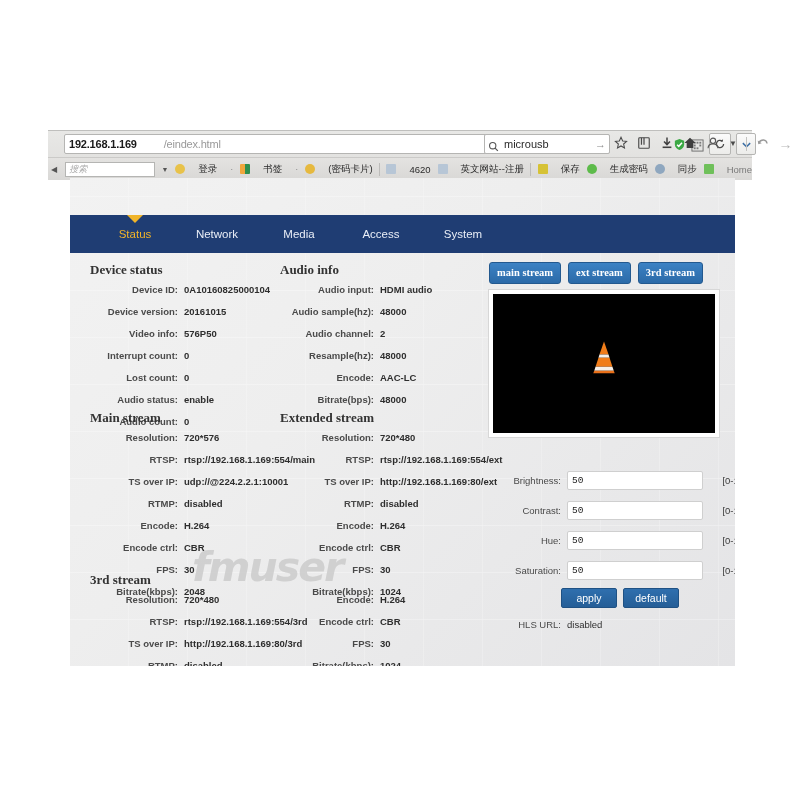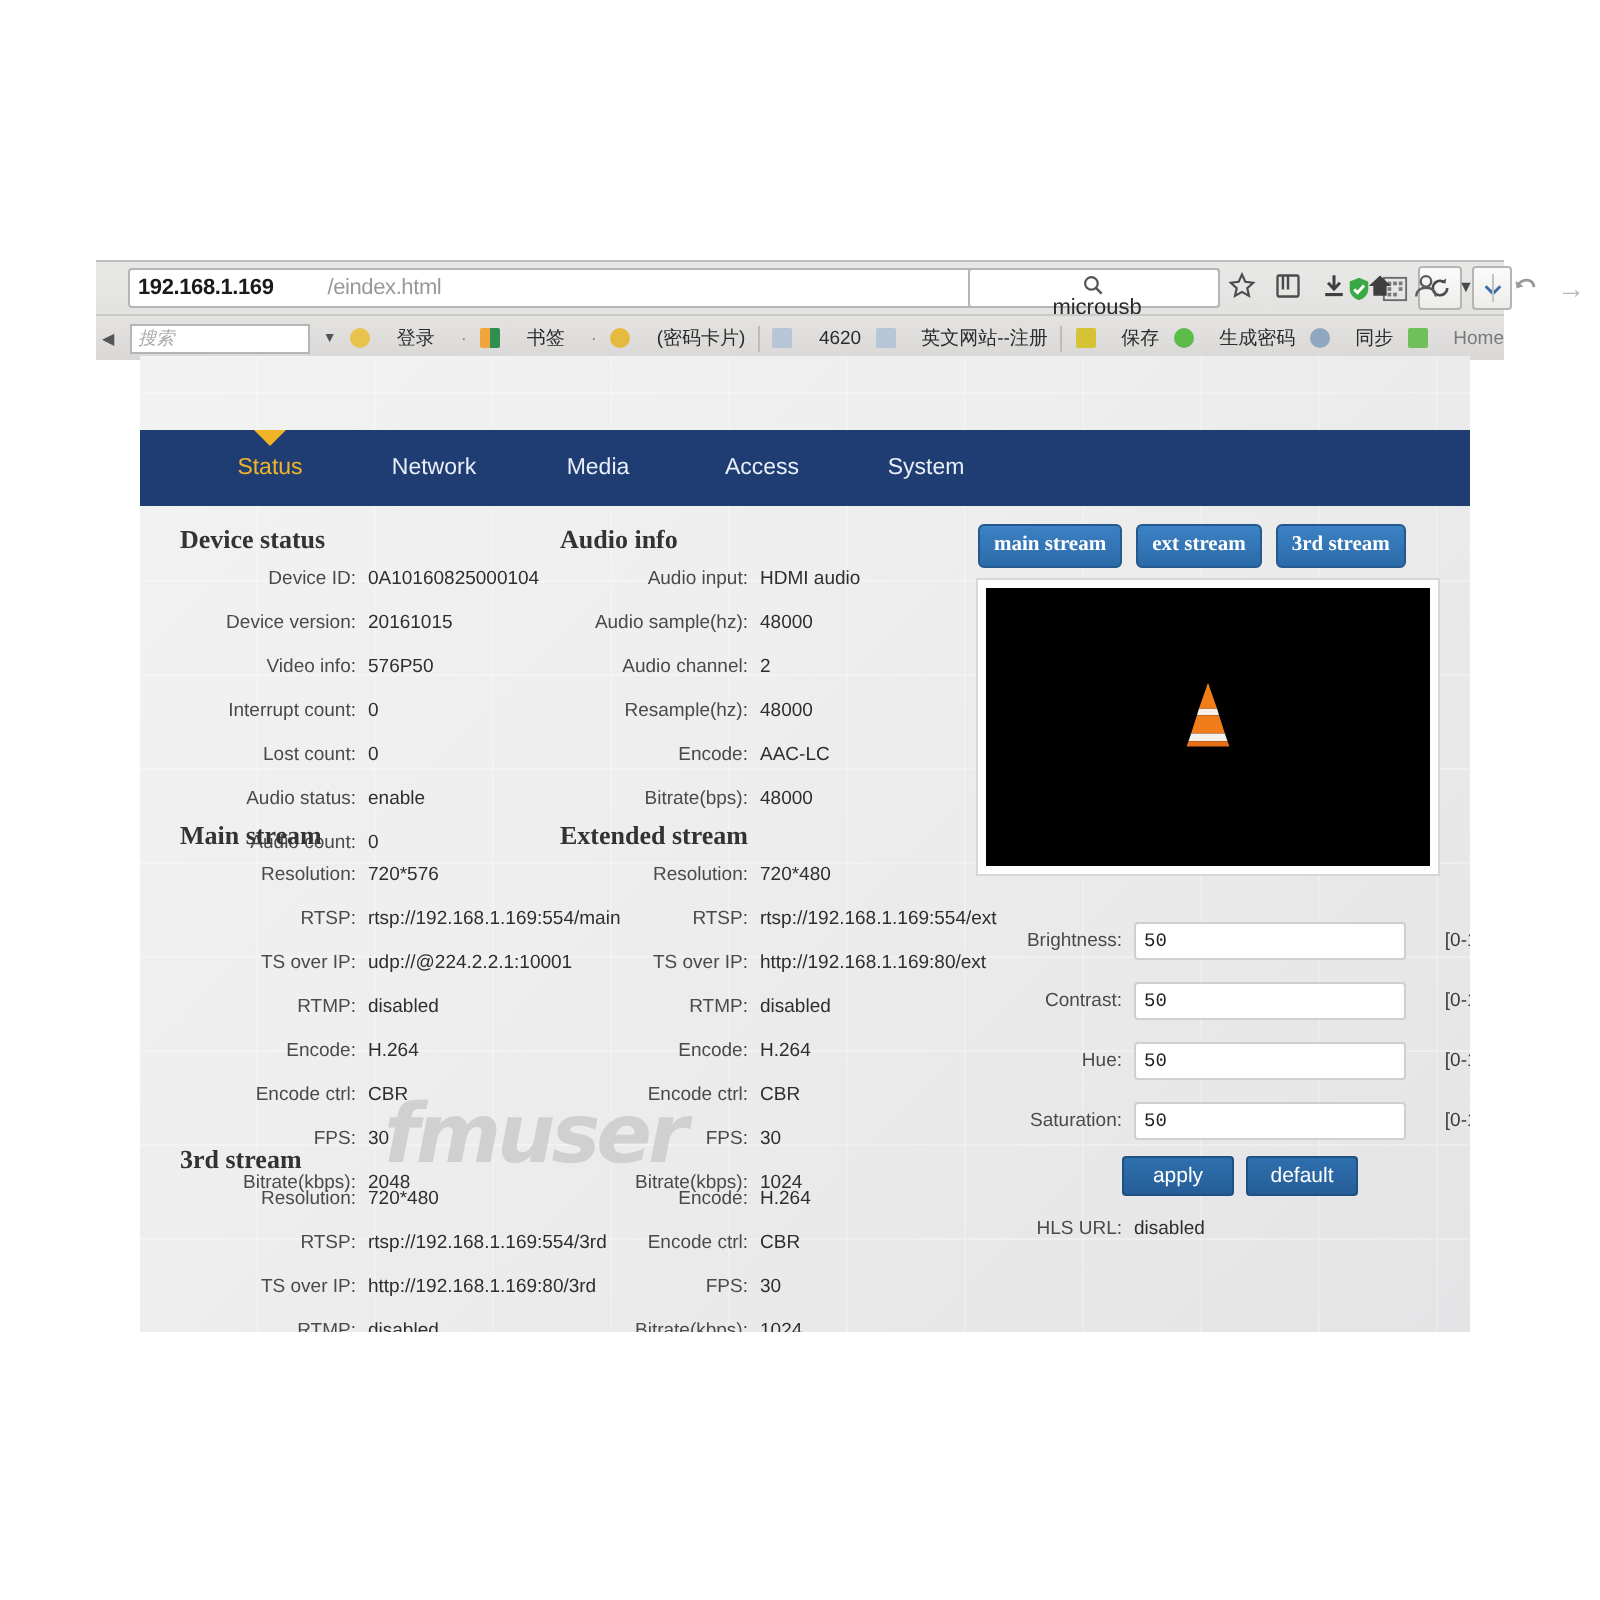--- a/index.html
+++ b/index.html
@@ -24,21 +24,21 @@
   .ic{width:13px;height:13px;display:inline-block;}
   .shield{position:relative;}
   .shield svg{display:block;}
   .reloadbox{width:20px;height:20px;border:1px solid #b5b5b3;background:linear-gradient(#fbfbfb,#ececea);
              border-radius:2px;display:flex;align-items:center;justify-content:center;}
   .dropbox{width:18px;height:20px;border:1px solid #b5b5b3;background:linear-gradient(#fbfbfb,#ececea);
            border-radius:2px;display:flex;align-items:center;justify-content:center;}
 
   .searchbar{position:absolute;left:426px;top:3px;width:126px;height:20px;
              background:#fff;border:1px solid #b5b5b3;border-radius:2px;
-             display:flex;align-items:center;box-sizing:border-box;padding:0 3px;flex-direction:column;}
+             display:flex;align-items:center;box-sizing:border-box;padding:0 3px;}
   .searchtxt{font-size:11px;color:#2a2a2a;margin-left:3px;}
   .arrowgo{margin-left:auto;color:#8a8a8a;font-size:11px;}
 
   .navicons{position:absolute;left:556px;top:2px;display:flex;align-items:center;gap:9px;height:22px;}
   .navicons .gi{font-size:14px;color:#4a4a4a;line-height:1;}
   .sep{width:1px;height:14px;background:#c2c2c0;}
 
   
   .bmbar{position:absolute;left:0;top:26px;width:704px;height:22px;
          background:linear-gradient(#e4e3e1,#d9d8d6);border-top:1px solid #cbcac8;
@@ -84,41 +84,41 @@
       z-index:6;}
   .wm span{font-family:"DejaVu Sans", sans-serif;font-weight:bold;font-style:italic;
       font-size:41px;color:#cccccc;opacity:.85;letter-spacing:-2px;}
 
   
   .col{position:absolute;top:84px;}
   .col-a{left:16px;width:190px;}
   .col-b{left:206px;width:205px;}
   .sect-title{font-family:"Liberation Serif", serif;font-weight:bold;font-size:13px;color:#333;
               margin:0 0 6px 0;padding-left:4px;}
-  .rows{display:block;}
+  .rows{display:block;font-weight:bold;}
   .row{display:flex;align-items:baseline;height:22px;font-size:9.5px;color:#444;}
   .row .k{width:92px;text-align:right;flex:none;color:#4a4a4a;padding-right:6px;}
   .col-b .row .k{width:98px;}
   .row .v{color:#2e2e2e;white-space:nowrap;}
 
   .blk2{position:absolute;top:232px;}
   .blk3{position:absolute;top:394px;}
   .blk3b{position:absolute;top:394px;}
 
   
   .rpanel{position:absolute;left:419px;top:84px;width:232px;}
   .streambtns{display:flex;gap:7px;margin-bottom:6px;}
   .sbtn{background:linear-gradient(#3c82c4,#2b6aa8);border:1px solid #23598f;border-radius:3px;
         color:#fff;font-family:"Liberation Serif", serif;font-weight:bold;font-size:10.5px;
         padding:4px 7px;line-height:1.1;cursor:pointer;}
   .video{width:230px;height:147px;background:#000;border:4px solid #fff;
          box-shadow:0 0 0 1px #d7d7d7;box-sizing:border-box;position:relative;overflow:hidden;}
   .vlc{position:absolute;left:50%;top:46px;transform:translateX(-50%);width:26px;height:34px;}
 
-  .ctrls{margin-top:21px;}
+  .ctrls{margin-top:31px;}
   .ctrl-row{display:flex;align-items:center;height:25px;margin-bottom:5px;}
   .ctrl-lbl{width:72px;text-align:right;font-size:9.5px;color:#4a4a4a;padding-right:6px;flex:none;}
   .ctrl-inp{flex:1;height:19px;background:#fff;border:1px solid #cfcfcf;border-radius:2px;
             font-size:9.5px;color:#222;padding:0 4px;box-sizing:border-box;
             font-family:Liberation Mono, monospace;outline:none;}
   .ctrl-range{width:44px;text-align:right;font-size:9.5px;color:#3a3a3a;flex:none;padding-left:5px;}
   .btnrow{display:flex;gap:6px;justify-content:center;margin-top:5px;padding-right:42px;padding-left:72px;}
   .abtn{flex:1;background:linear-gradient(#2f6fae,#255e97);border:1px solid #1f5184;border-radius:2px;
         color:#fff;font-size:10.5px;height:20px;cursor:pointer;font-family:"Liberation Sans",sans-serif;}
   .hls{display:flex;align-items:center;margin-top:11px;font-size:9.5px;}

